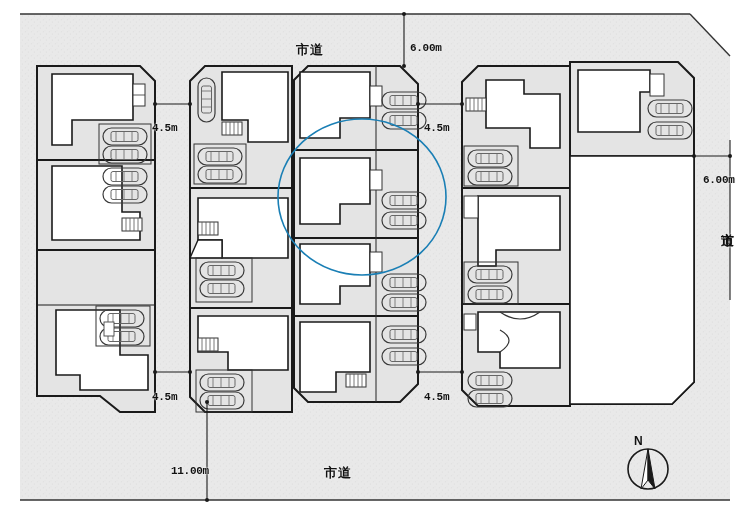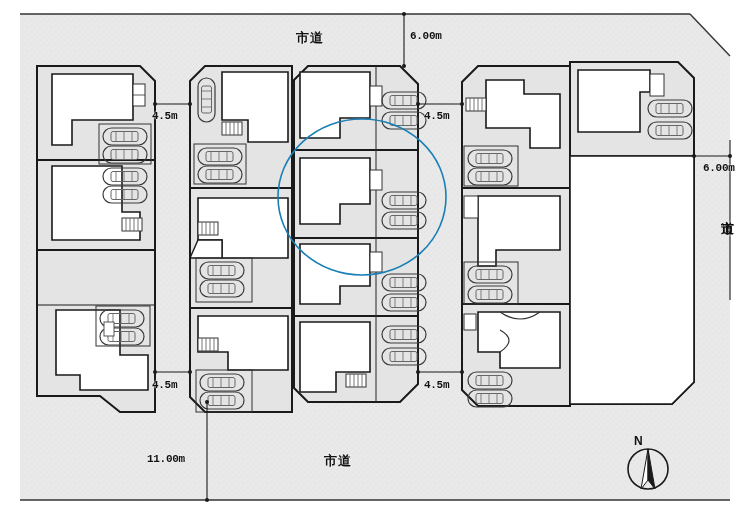--- a/index.html
+++ b/index.html
@@ -1,20 +1,20 @@
 <!DOCTYPE html>
 <html><head>
 <meta charset="utf-8">
 <style>
   html,body{margin:0;padding:0;background:#ffffff;}
   body{font-family:"Liberation Sans",sans-serif;}
   #stage{position:relative;width:750px;height:515px;background:#ffffff;overflow:hidden;}
   #plan{position:absolute;left:0;top:0;width:750px;height:515px;}
   .lbl{position:absolute;font-weight:bold;color:#111;white-space:nowrap;
-       text-shadow:0 0 2px #f2f2f2,0 0 2px #f2f2f2;}
+       text-shadow:0 0 2px #f2f2f2,0 0 2px #f2f2f2;margin-top:12px;}
   .dim{font-size:11px;letter-spacing:-0.3px;font-family:Liberation Mono, monospace;}
   .road{font-size:13px;letter-spacing:1px;}
   .road-v{font-size:13px;letter-spacing:1px;writing-mode:vertical-rl;text-orientation:upright;}
   .compass-n{font-size:12px;font-weight:bold;color:#111;position:absolute;}
 </style>
 </head>
 <body>
 
 <div id="stage">
 
@@ -239,21 +239,21 @@
       <polygon points="648,449 655,489 648,480" fill="#1a1a1a" stroke="#1a1a1a" stroke-width="1"></polygon>
     </g>
   </svg>
 
   <div class="lbl road" style="left:296px;top:29px;">市道</div>
   <div class="lbl road" style="left:324px;top:452px;">市道</div>
   <div class="lbl road-v" style="left:718px;top:210px;">市道</div>
 
   <div class="lbl dim" style="left:410px;top:30px;">6.00m</div>
   <div class="lbl dim" style="left:703px;top:162px;">6.00m</div>
-  <div class="lbl dim" style="left:147px;top:453px;">11.00m</div>
+  <div class="lbl dim" style="left:171px;top:453px;">11.00m</div>
   <div class="lbl dim" style="left:152px;top:110px;">4.5m</div>
   <div class="lbl dim" style="left:424px;top:110px;">4.5m</div>
   <div class="lbl dim" style="left:152px;top:379px;">4.5m</div>
   <div class="lbl dim" style="left:424px;top:379px;">4.5m</div>
 
   <div class="compass-n" style="left:634px;top:434px;">N</div>
 
 </div>
 
 </body></html>

